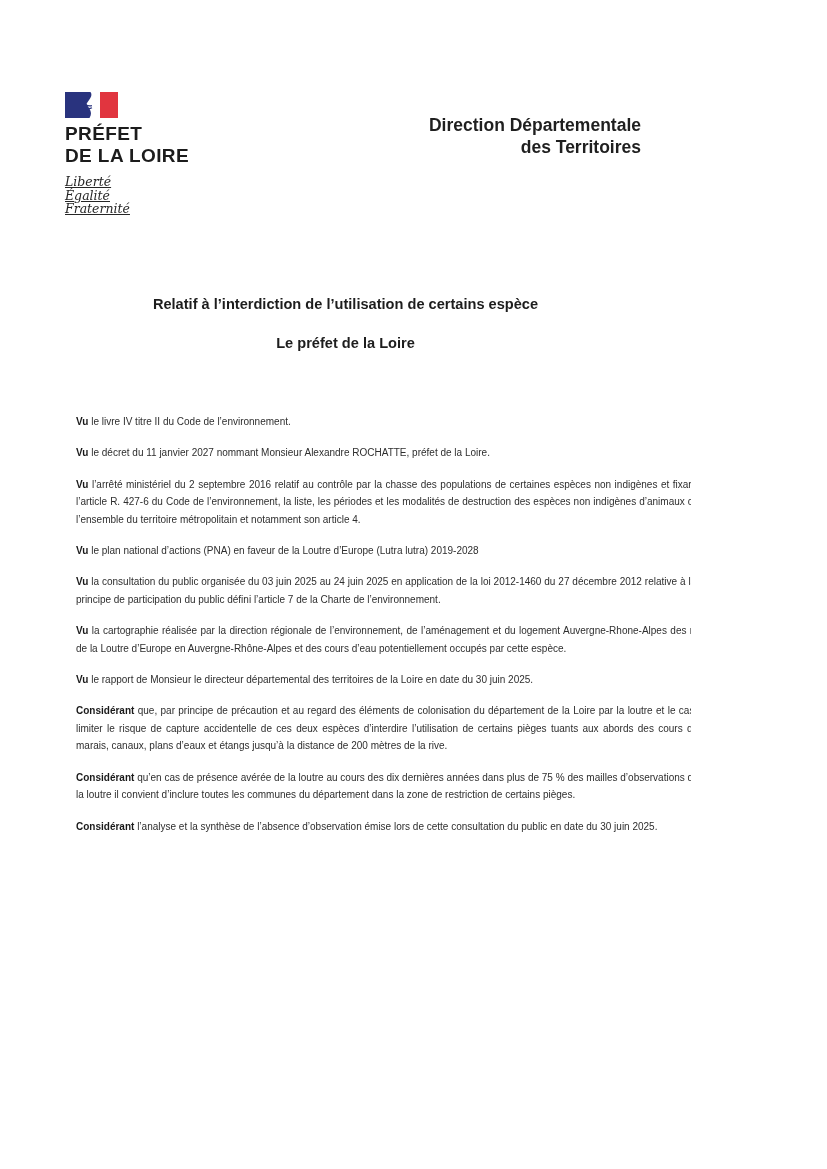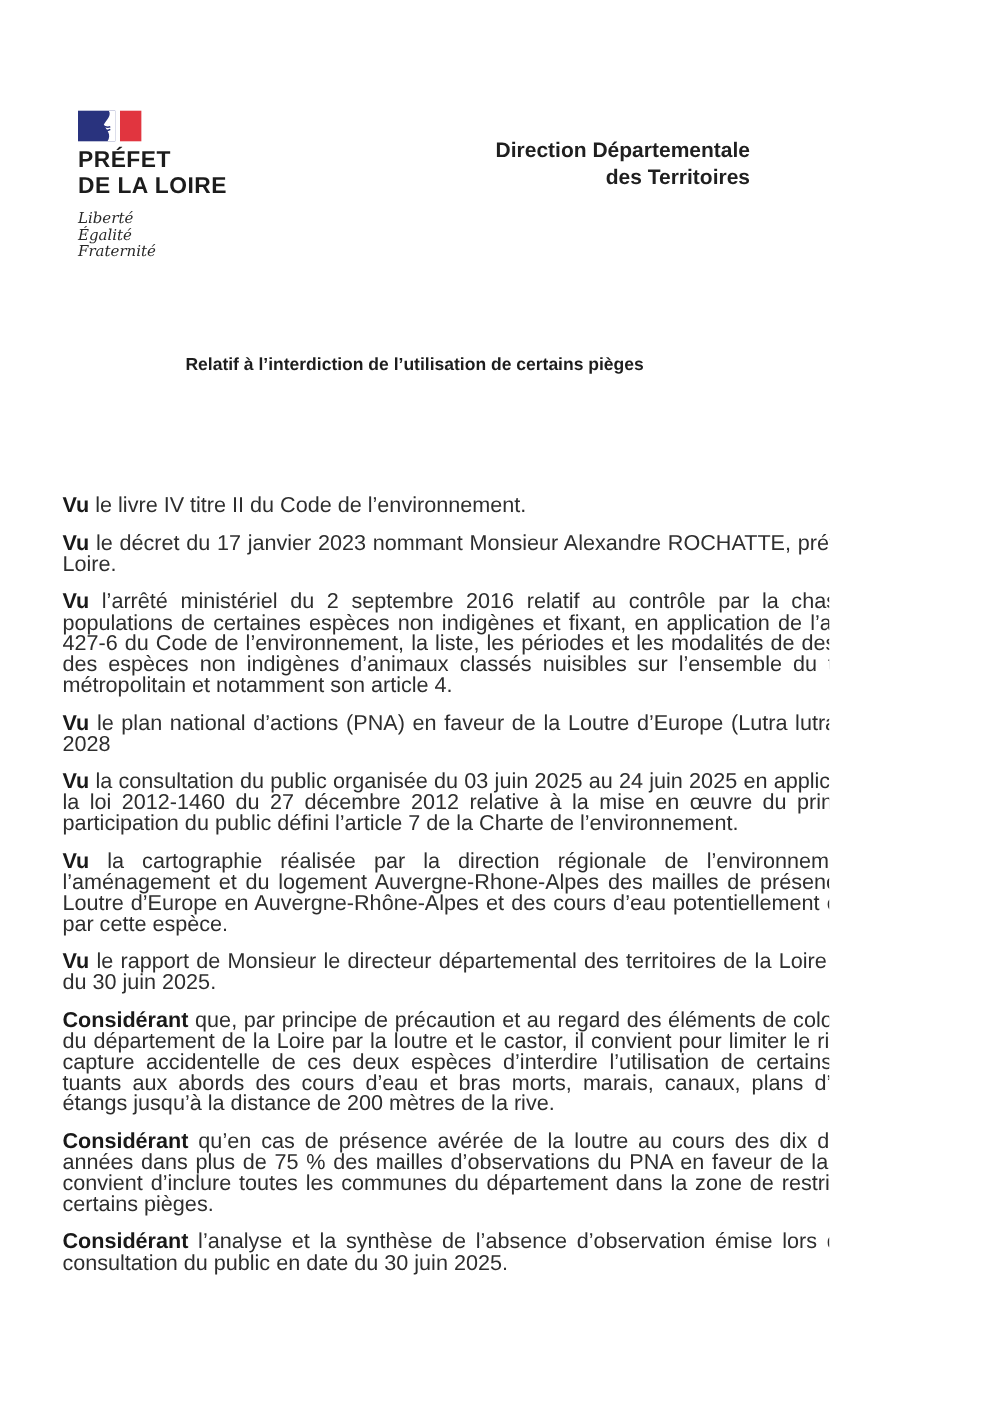--- a/index.html
+++ b/index.html
@@ -24,26 +24,27 @@
     letter-spacing: 0.4px;
     color: #1c1c1c;
   }
   .motto {
     margin-top: 8px;
     font-family: "DejaVu Serif", serif;
     font-style: italic;
     font-size: 12.5px;
     line-height: 13.5px;
     color: #262626;
+    text-decoration: underline;
   }
 
   
   .direction-block {
     position: absolute;
-    right: 66px; top: 114px;
+    right: 50px; top: 114px;
     text-align: right;
     font-weight: bold;
     font-size: 17.5px;
     line-height: 22px;
     color: #1f1f1f;
   }
 
   
   .title-block {
     position: absolute;
@@ -52,22 +53,22 @@
     font-weight: bold;
     font-size: 14.6px;
     line-height: 20px;
     color: #1d1d1d;
   }
   .title-issuer { margin-top: 19px; }
 
   
   .body-block {
     position: absolute;
-    top: 413px; left: 52px; width: 704px;
-    font-size: 18px;
+    top: 413px; left: 76px; width: 704px;
+    font-size: 10px;
     line-height: 17.4px;
     text-align: justify;
     color: #2e2e2e;
   }
   .body-block p { margin: 0 0 14px 0; }
   .lead { font-weight: bold; color: #191919; }
 
   
   .footer-page {
     position: absolute;
@@ -99,27 +100,28 @@
       <div>Fraternité</div>
     </div>
   </div>
 
   <div class="direction-block">
     <div>Direction Départementale</div>
     <div>des Territoires</div>
   </div>
 
   <div class="title-block">
-    <div>Relatif à l’interdiction de l’utilisation de certains pièges</div>
+    <div>Relatif à l’interdiction de l’utilisation de certains espèce</div>
+    <div class="title-issuer">Le préfet de la Loire</div>
   </div>
 
   <div class="body-block">
     <p><b class="lead">Vu</b> <span>le livre IV titre II du Code de l’environnement.</span></p>
 
-    <p><b class="lead">Vu</b> <span>le décret du 17 janvier 2023 nommant Monsieur Alexandre ROCHATTE, préfet de la Loire.</span></p>
+    <p><b class="lead">Vu</b> <span>le décret du 11 janvier 2027 nommant Monsieur Alexandre ROCHATTE, préfet de la Loire.</span></p>
 
     <p><b class="lead">Vu</b> <span>l’arrêté ministériel du 2 septembre 2016 relatif au contrôle par la chasse des populations de certaines espèces non indigènes et fixant, en application de l’article R. 427-6 du Code de l’environnement, la liste, les périodes et les modalités de destruction des espèces non indigènes d’animaux classés nuisibles sur l’ensemble du territoire métropolitain et notamment son article 4.</span></p>
 
 
     <p><b class="lead">Vu</b> <span>le plan national d’actions (PNA) en faveur de la Loutre d’Europe (Lutra lutra) 2019-2028</span></p>
 
 
     <p><b class="lead">Vu</b> <span>la consultation du public organisée du 03 juin 2025 au 24 juin 2025 en application de la loi 2012-1460 du 27 décembre 2012 relative à la mise en œuvre du principe de participation du public défini l’article 7 de la Charte de l’environnement.</span></p>
 
     <p><b class="lead">Vu</b> <span>la cartographie réalisée par la direction régionale de l’environnement, de l’aménagement et du logement Auvergne-Rhone-Alpes des mailles de présence de la Loutre d’Europe en Auvergne-Rhône-Alpes et des cours d’eau potentiellement occupés par cette espèce.</span></p>

